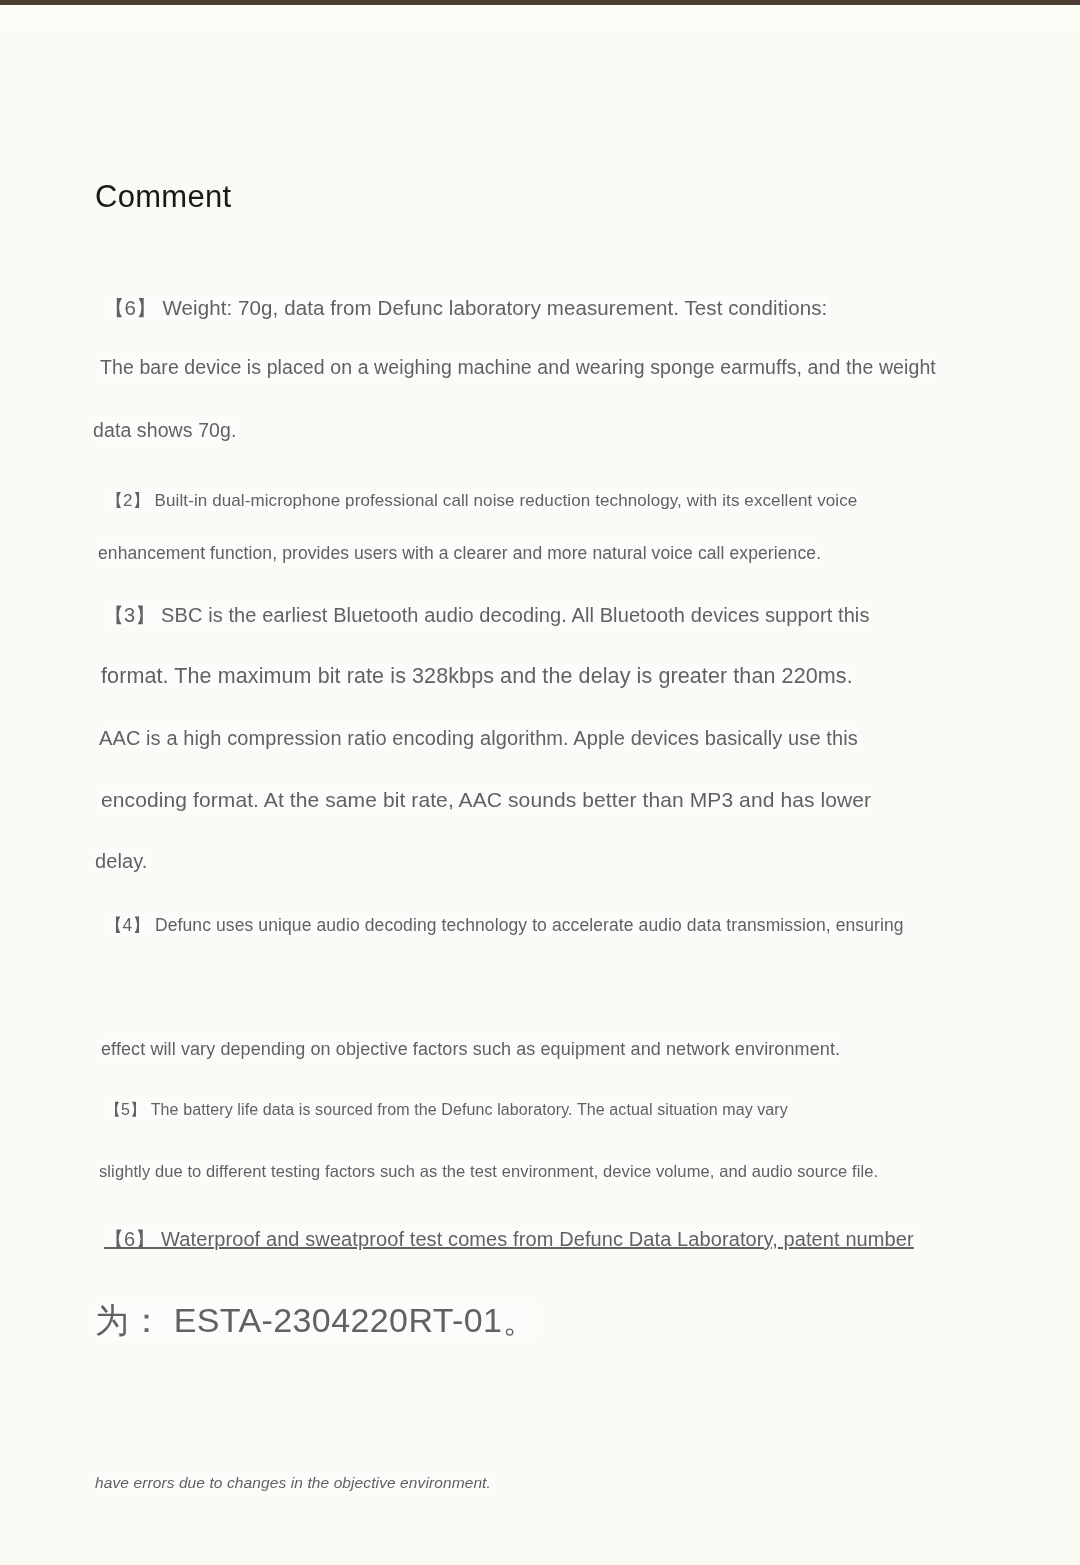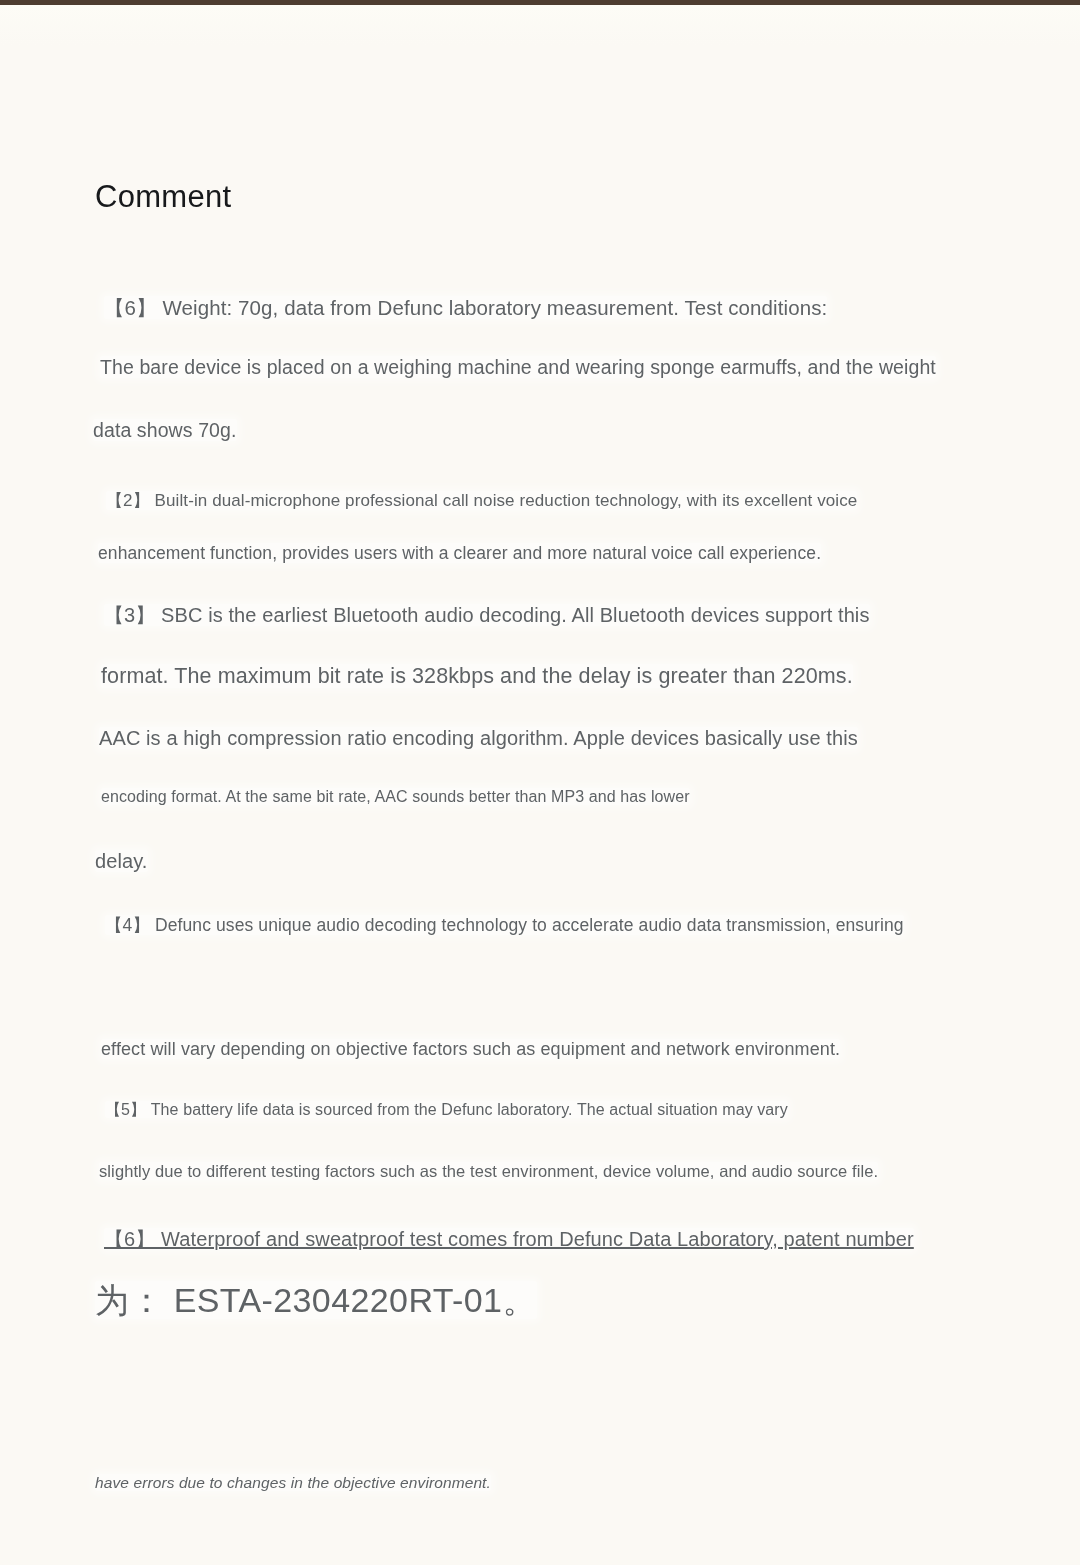--- a/index.html
+++ b/index.html
@@ -46,21 +46,21 @@
     position: absolute;
     white-space: nowrap;
     color: #5e6265;
     letter-spacing: 0.1px;
   }
   .ln > span {
     background: rgba(255, 255, 255, 0.55);
     box-shadow: 0 0 8px 4px rgba(255, 255, 255, 0.45);
     border-radius: 2px;
   }
-  .big { font-size: 34px; letter-spacing: 0.4px; }
+  .big { font-size: 34px; letter-spacing: 0.4px; margin-top: 20px; }
 </style>
 </head>
 <body>
 
 <div class="page">
 
   <div class="top-bar"></div>
   <div class="top-tint"></div>
 
   <h1 class="page-title">Comment</h1>
@@ -68,21 +68,21 @@
   <div class="ln" style="top:294px; left:104px; font-size:20.5px;"><span>【6】 Weight: 70g, data from Defunc laboratory measurement. Test conditions:</span></div>
   <div class="ln" style="top:356px; left:100px; font-size:19.5px;text-align:center;"><span>The bare device is placed on a weighing machine and wearing sponge earmuffs, and the weight</span></div>
   <div class="ln" style="top:419px; left:93px;  font-size:19.5px;"><span>data shows 70g.</span></div>
 
   <div class="ln" style="top:481px; left:106px; font-size:17px;margin-top:8px;"><span>【2】 Built-in dual-microphone professional call noise reduction technology, with its excellent voice</span></div>
   <div class="ln" style="top:543px; left:98px;  font-size:17.5px;text-align:right;"><span>enhancement function, provides users with a clearer and more natural voice call experience.</span></div>
 
   <div class="ln" style="top:602px; left:104px; font-size:20px;"><span>【3】 SBC is the earliest Bluetooth audio decoding. All Bluetooth devices support this</span></div>
   <div class="ln" style="top:664px; left:101px; font-size:21.5px;"><span>format. The maximum bit rate is 328kbps and the delay is greater than 220ms.</span></div>
   <div class="ln" style="top:727px; left:99px;  font-size:20px;"><span>AAC is a high compression ratio encoding algorithm. Apple devices basically use this</span></div>
-  <div class="ln" style="top:788px; left:101px; font-size:16px;text-align:center;"><span>encoding format. At the same bit rate, AAC sounds better than MP3 and has lower</span></div>
+  <div class="ln" style="top:788px; left:101px; font-size:21px;text-align:center;"><span>encoding format. At the same bit rate, AAC sounds better than MP3 and has lower</span></div>
   <div class="ln" style="top:850px; left:95px;  font-size:20px;"><span>delay.</span></div>
 
   <div class="ln" style="top:913px; left:105px; font-size:17.5px;"><span>【4】 Defunc uses unique audio decoding technology to accelerate audio data transmission, ensuring</span></div>
   <div class="ln" style="top:1039px; left:101px; font-size:18px;"><span>effect will vary depending on objective factors such as equipment and network environment.</span></div>
 
   <div class="ln" style="top:1100px; left:105px; font-size:16px;"><span>【5】 The battery life data is sourced from the Defunc laboratory. The actual situation may vary</span></div>
   <div class="ln" style="top:1162px; left:99px;  font-size:16.5px;"><span>slightly due to different testing factors such as the test environment, device volume, and audio source file.</span></div>
 
   <div class="ln" style="top:1226px; left:104px; font-size:20px;text-decoration:underline;"><span>【6】 Waterproof and sweatproof test comes from Defunc Data Laboratory, patent number</span></div>
   <div class="ln big" style="top:1278px; left:95px;"><span>为： ESTA-2304220RT-01。</span></div>

